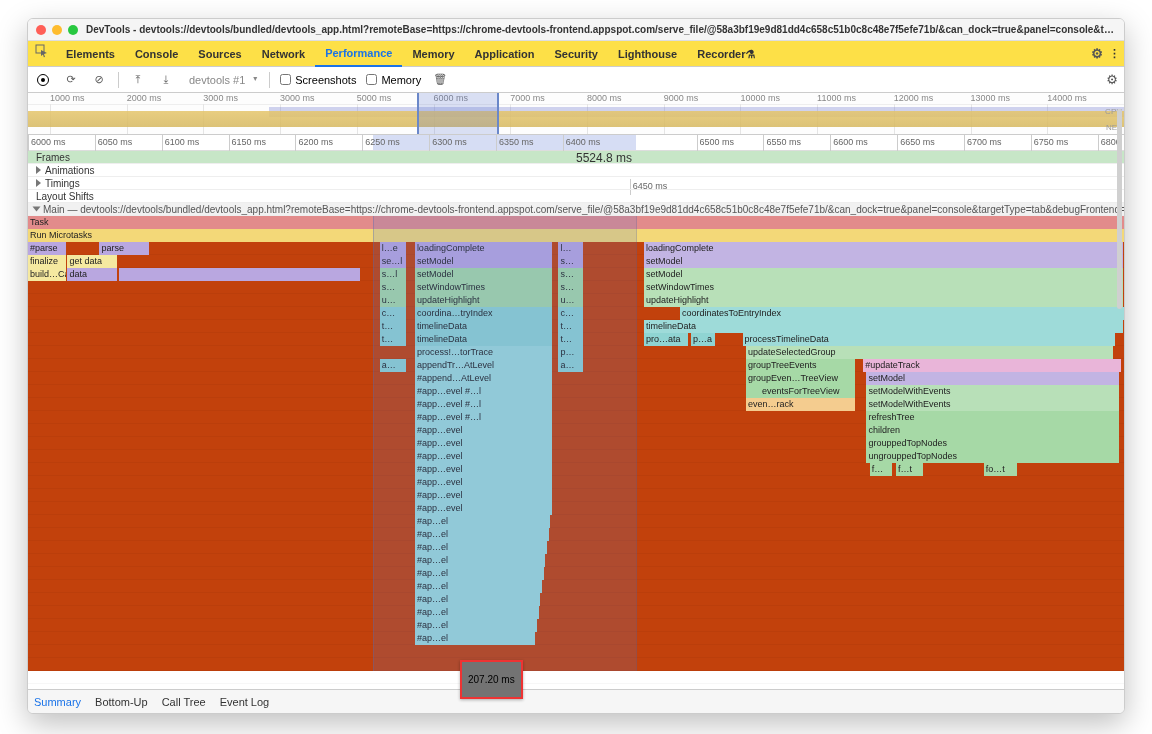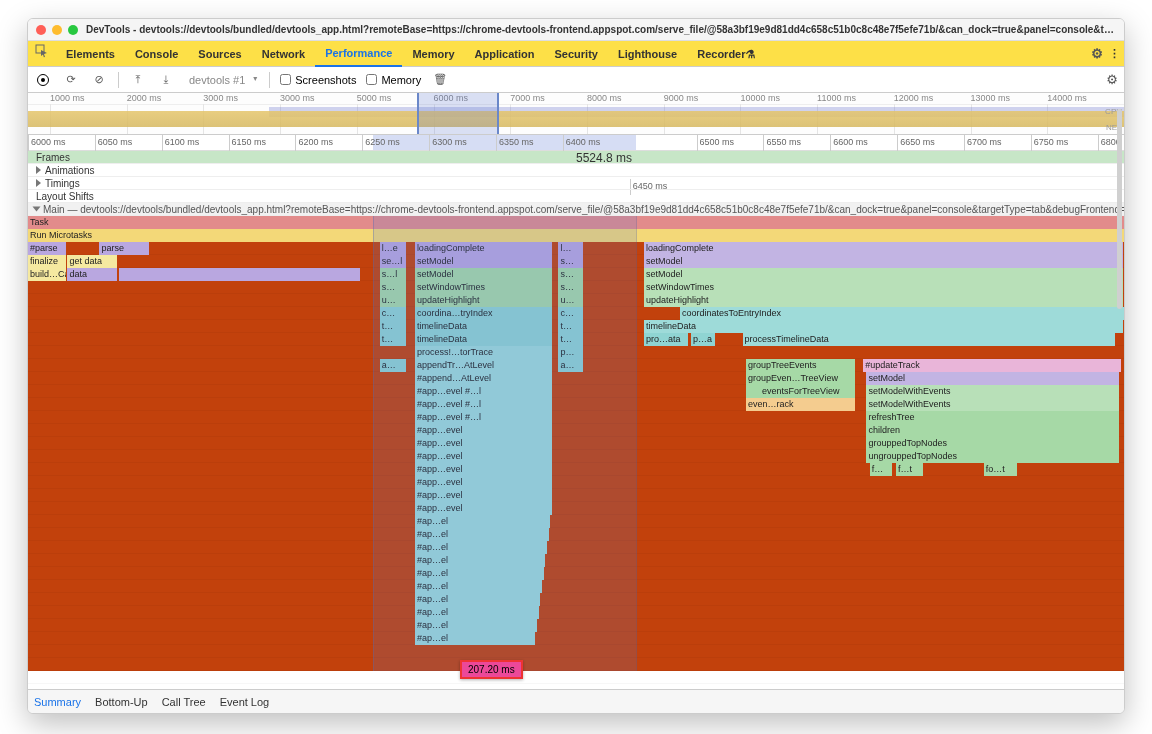--- a/index.html
+++ b/index.html
@@ -49,21 +49,21 @@
 .c-task { background: #e28b8b; } 
 .c-micro { background: #f3d878; }
 .c-purple { background: #b9a7e0; } .c-purple2 { background: #c2b4e3; }
 .c-yellow { background: #f5e9a0; }
 .c-green { background: #a6d9a6; } .c-green2 { background: #b8e0b8; }
 .c-teal { background: #8fd4d2; } .c-teal2 { background: #9edbd9; }
 .c-pink { background: #e9b5d9; }
 .c-orange { background: #f4cc8f; }
 .sel-overlay { position: absolute; top: 0; bottom: 0; background: rgba(90,120,210,.18); pointer-events: none; z-index: 5; }
 .vline { position: absolute; top: 0; bottom: 0; width: 1px; background: rgba(80,100,170,.35); z-index: 4; }
-.tooltip { position: absolute; background: #ec4899; border: 2px solid #e33; padding: 2px 6px; font-size: 10px; z-index: 20; box-shadow: 0 1px 3px rgba(0,0,0,.3); }
+.tooltip { position: absolute; background: #737373; border: 2px solid #e33; padding: 12px 6px; font-size: 10px; z-index: 20; box-shadow: 0 1px 3px rgba(0,0,0,.3); }
 .bottom-tabs { position: absolute; bottom: 0; left: 0; right: 0; height: 24px; border-top: 1px solid #ccc; background: #f6f6f6; display: flex; align-items: center; font-size: 11px; padding: 0 6px; gap: 14px; }
 .btab { color: #333; cursor: pointer; }
 .btab.active { color: #1a73e8; }
 .gear { font-size: 13px; color: #555; }
 .scrollbar { position: absolute; right: 2px; top: 90px; width: 5px; height: 200px; background: #d0d0d0; border-radius: 3px; }
 </style>
 </head>
 <body>
 
 <div class="window">
@@ -259,20 +259,21 @@
         <div class="bar c-teal" style="left: 32.1%; width: 2.4%;">t…</div>
         <div class="bar c-teal" style="left: 35.3%; width: 12.5%;">timelineData</div>
         <div class="bar c-teal" style="left: 48.4%; width: 2.2%;">t…</div>
         <div class="bar c-teal" style="left: 56.2%; width: 4%;">pro…ata</div>
         <div class="bar c-teal" style="left: 60.5%; width: 2.2%;">p…a</div>
         <div class="bar c-teal2" style="left: 65.2%; width: 34%;">processTimelineData</div>
       </div>
       <div class="flame-row">
         <div class="bar c-teal2" style="left: 35.3%; width: 12.5%;">process!…torTrace</div>
         <div class="bar c-teal" style="left: 48.4%; width: 2.2%;">p…</div>
+        <div class="bar c-green2" style="left: 65.5%; width: 33.5%;">updateSelectedGroup</div>
       </div>
       <div class="flame-row">
         <div class="bar c-teal" style="left: 32.1%; width: 2.4%;">a…</div>
         <div class="bar c-teal2" style="left: 35.3%; width: 12.5%;">appendTr…AtLevel</div>
         <div class="bar c-teal" style="left: 48.4%; width: 2.2%;">a…</div>
         <div class="bar c-green" style="left: 65.5%; width: 10%;">groupTreeEvents</div>
         <div class="bar c-pink" style="left: 76.2%; width: 23.5%;">#updateTrack</div>
       </div>
       <div class="flame-row">
         <div class="bar c-teal2" style="left: 35.3%; width: 12.5%;">#append…AtLevel</div>

